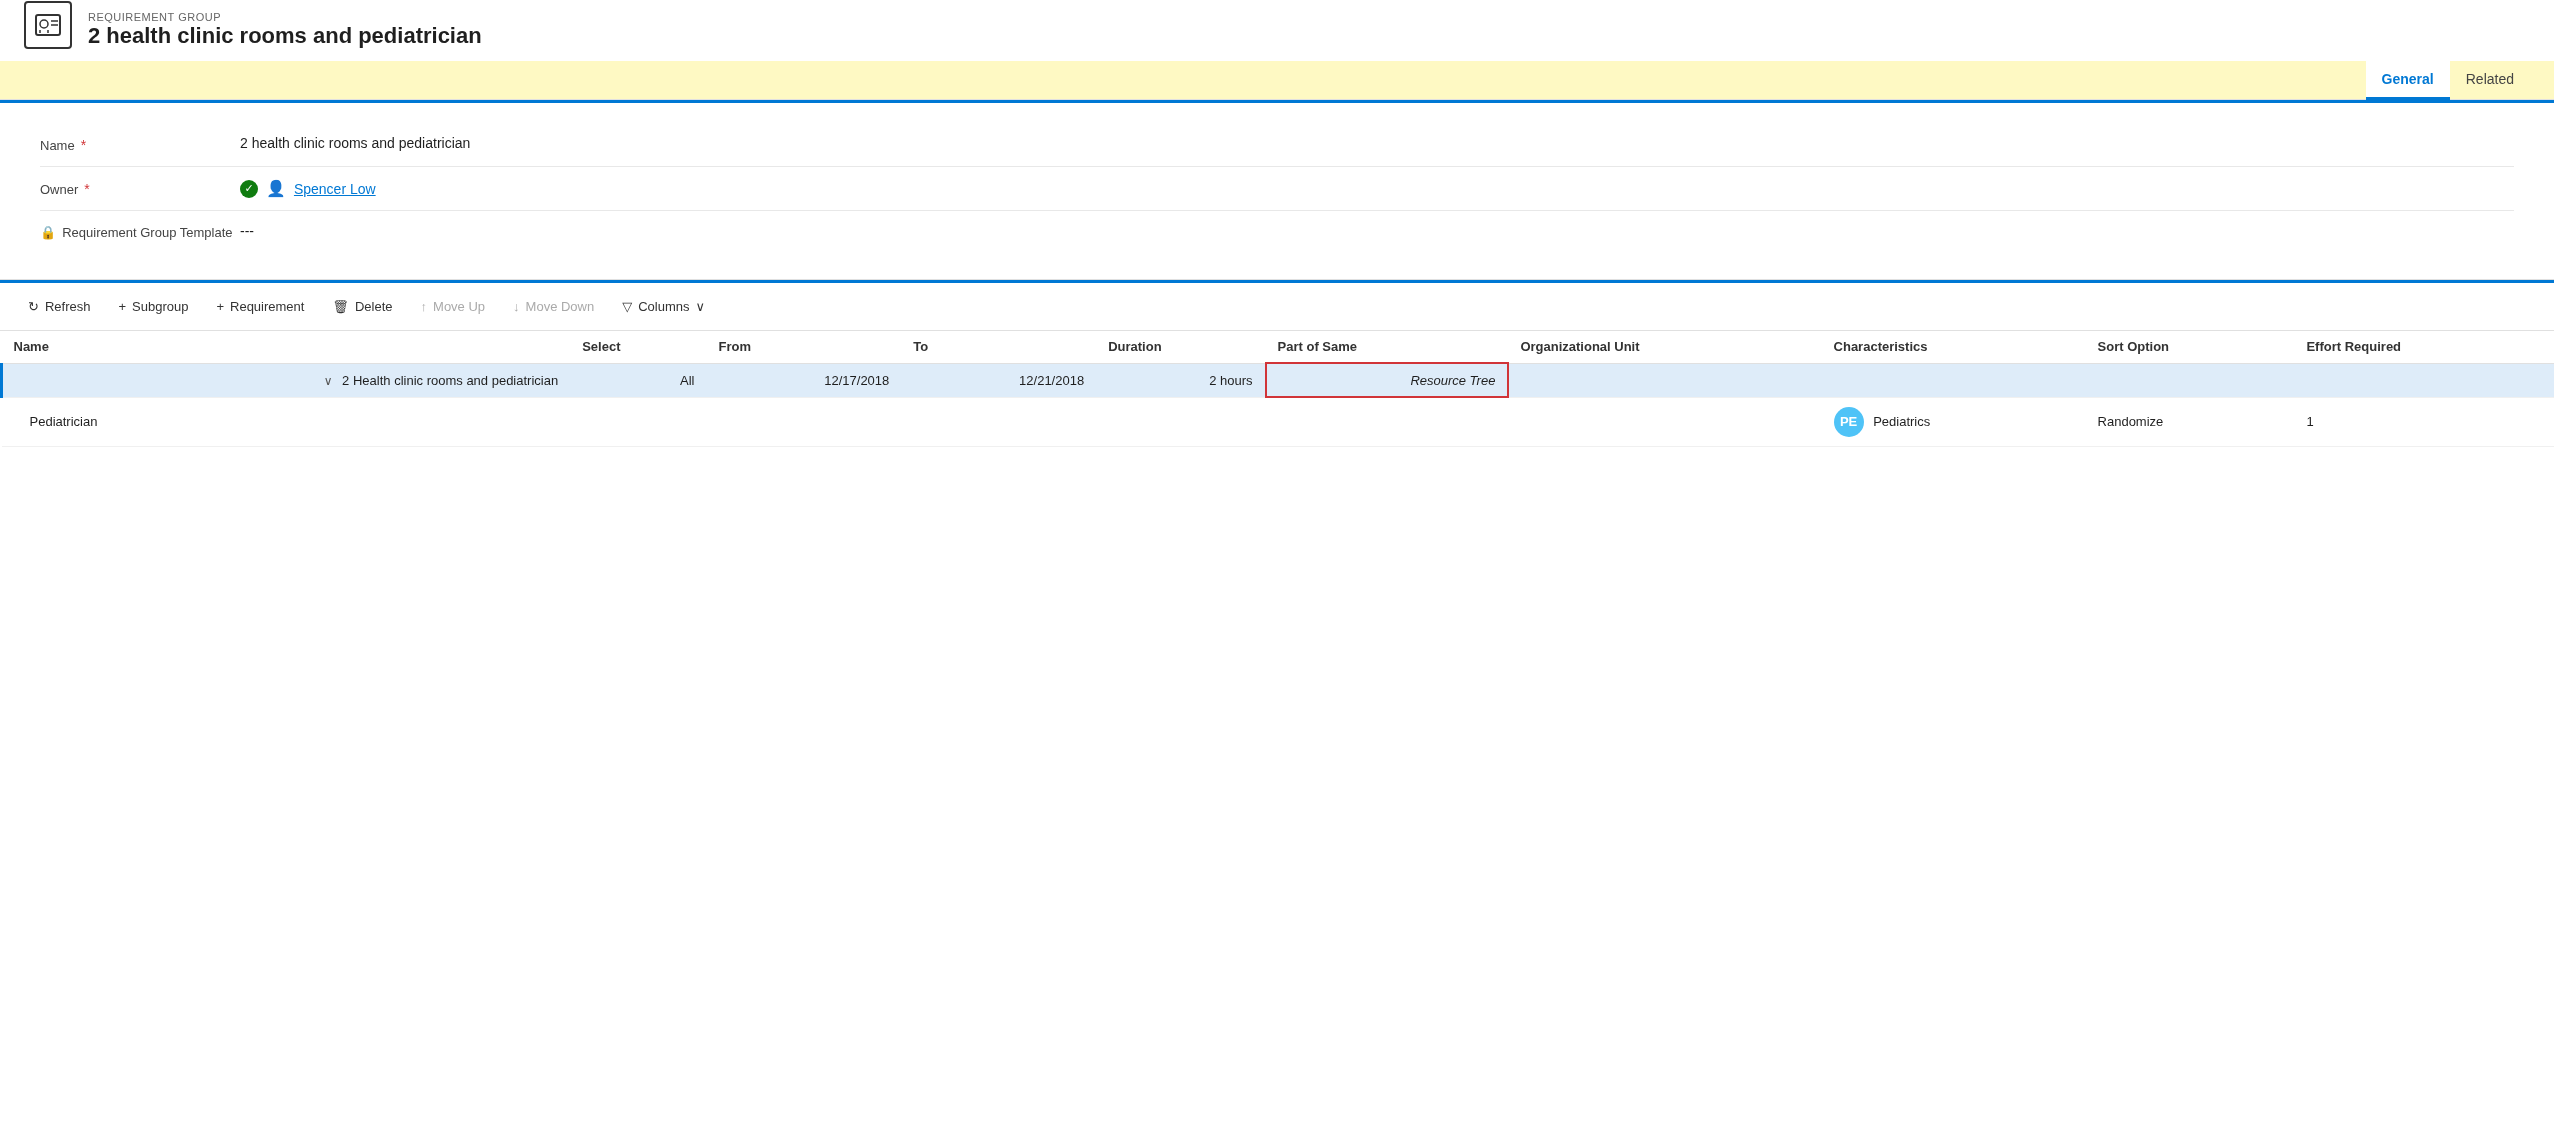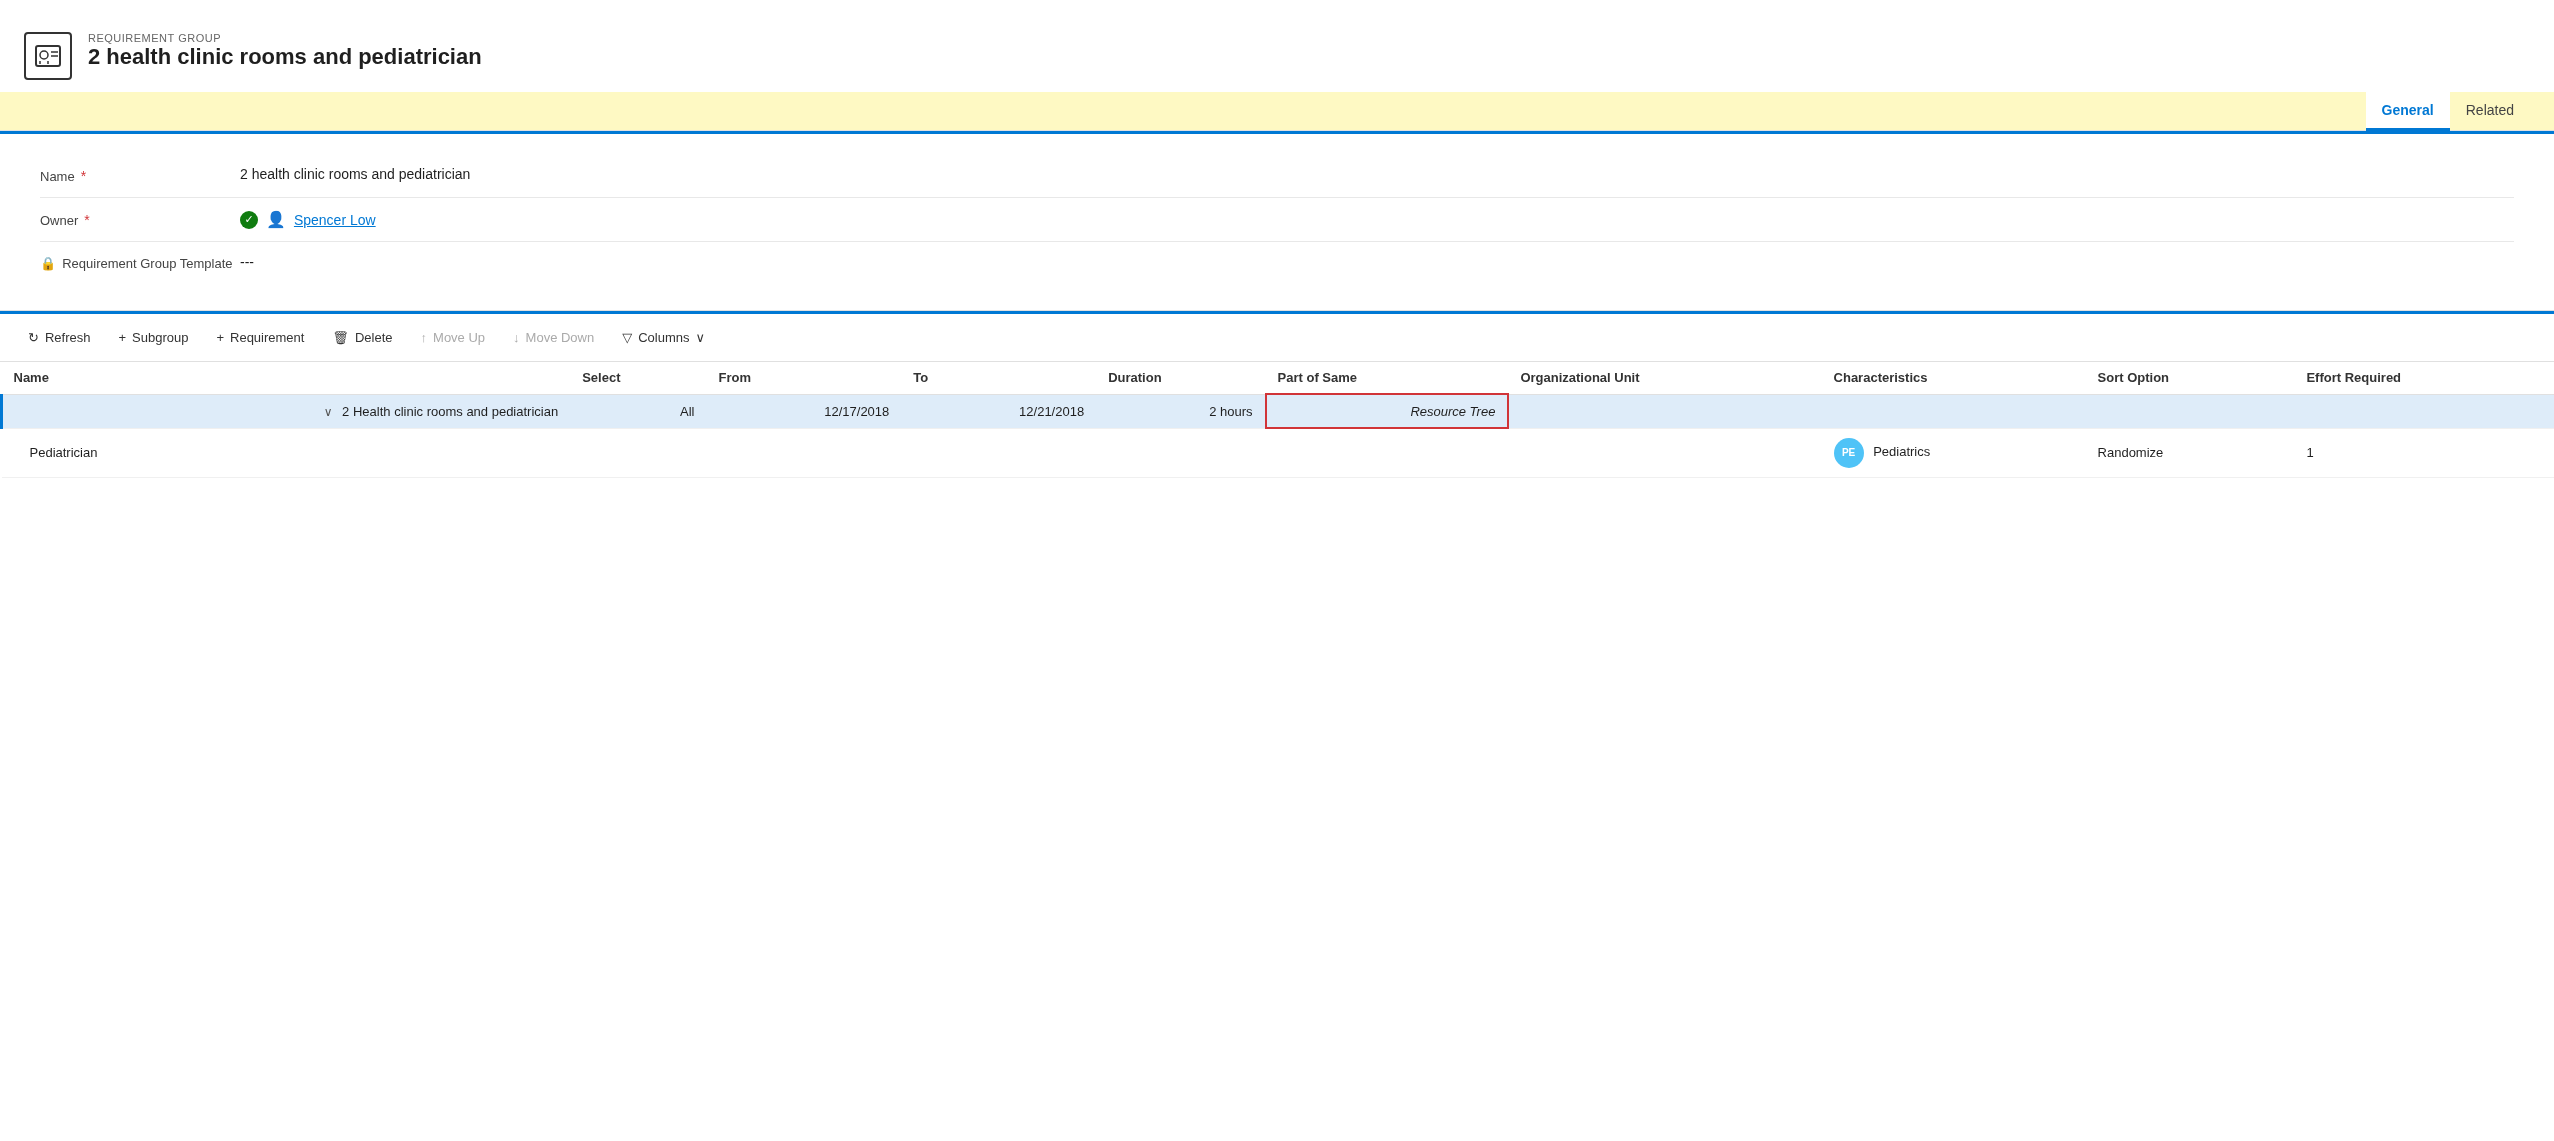--- a/index.html
+++ b/index.html
@@ -1,22 +1,22 @@
 <!DOCTYPE html>
 <html><head>
   <meta charset="utf-8">
   <style>
     * { box-sizing: border-box; margin: 0; padding: 0; }
     body { font-family: 'Segoe UI', Tahoma, Geneva, Verdana, sans-serif; font-size: 14px; color: #1f1f1f; background: #fff; }
 
     .header-section {
       display: flex;
-      align-items: flex-start;
+      align-items: flex-end;
       gap: 16px;
-      padding: 32px 24px 12px 24px;
+      padding: 1px 24px 12px 24px;
       background: #fff;
     }
 
     .header-icon {
       width: 48px;
       height: 48px;
       border: 2px solid #333;
       border-radius: 4px;
       display: flex;
       align-items: center;
@@ -214,21 +214,21 @@
       font-size: 12px;
       color: #555;
     }
 
     .pe-badge {
       width: 30px;
       height: 30px;
       border-radius: 50%;
       background: #4fc3f7;
       color: white;
-      font-size: 10px;
+      font-size: 13px;
       font-weight: 600;
       display: inline-flex;
       align-items: center;
       justify-content: center;
     }
 
     .selected-row td {
       background: #deecf9 !important;
       text-align: right;
     }

